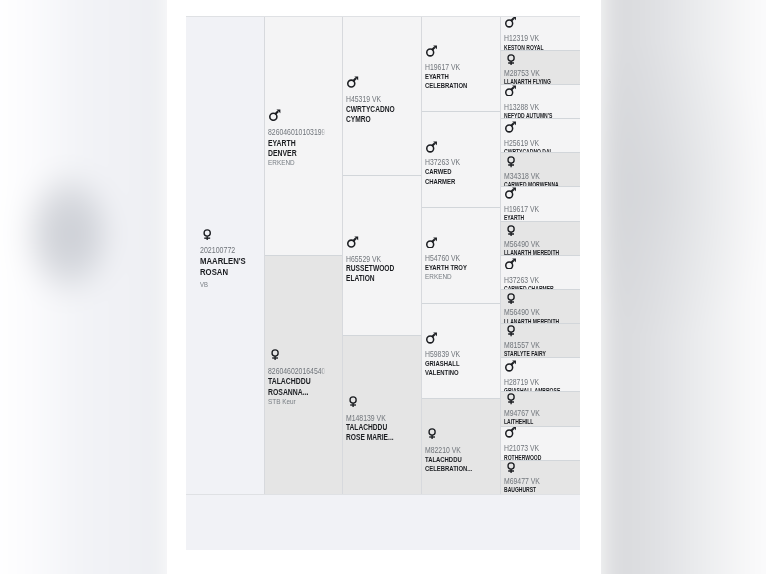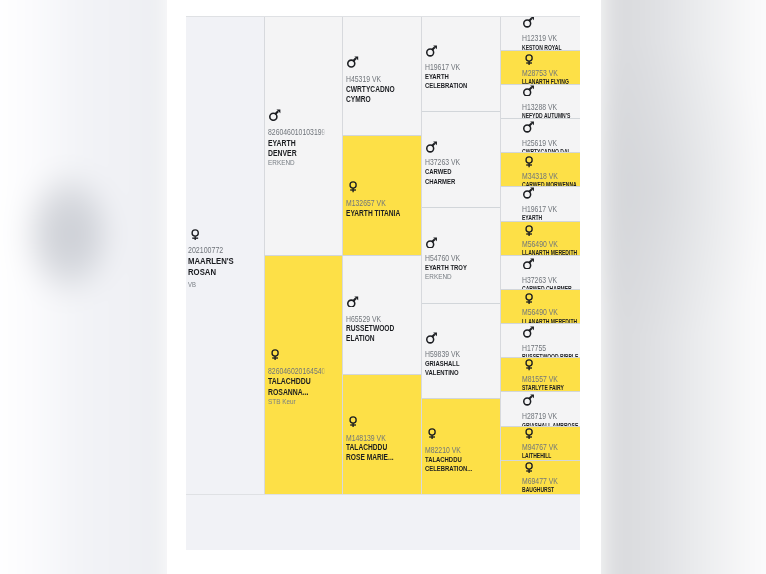--- a/index.html
+++ b/index.html
@@ -34,32 +34,32 @@
   .c2{width:78px;}
   .c3{width:79px;}
   .c4{width:79px;}
   .c5{width:80px;}
   .col+.col{border-left:1px solid #d7d9dd;}
   .cell{flex:1 1 0;box-sizing:border-box;overflow:hidden;
         display:flex;flex-direction:column;justify-content:center;
         padding:0 2px 0 5px;position:relative;}
   .cell+.cell{border-top:1px solid #d2d6da;}
   .m{background:#f4f4f5;}
-  .f{background:#fde047;}
+  .f{background:#e5e5e5;}
   .c1 .cell{background:transparent;}
   .ped{border-top:1px solid #dfe1e4;border-bottom:1px solid #dfe1e4;}
 
   svg.sym{display:block;flex:0 0 auto;}
   .id,.nm,.xt{display:block;flex:0 0 auto;transform:scaleX(0.80);transform-origin:left center;}
   .id{color:#70757b;white-space:nowrap;}
   .nm{font-weight:bold;color:#1b1d21;white-space:nowrap;}
   .xt{color:#777d83;white-space:nowrap;}
 
   
-  .c1 .cell{padding-left:2px;padding-top:9px;}
+  .c1 .cell{padding-left:14px;padding-top:9px;}
   .c1 .f-sym{width:8.4px;height:11.6px;margin:0 0 6.0px 3.2px;}
   .c1 .id{font-size:8.8px;line-height:8.8px;}
   .c1 .nm{font-size:9.7px;line-height:11.2px;white-space:normal;width:84px;}
   .c1 .xt{font-size:7.4px;line-height:13px;}
 
   
   .c2 .cell{padding-left:3.4px;padding-top:7px;}
   .c2 .m-sym{width:11.6px;height:12.1px;margin:0 0 7.2px 1.3px;}
   .c2 .f-sym{width:8.2px;height:11.4px;margin:0 0 6.4px 3px;}
   .c2 .id{font-size:8.6px;line-height:9.6px;width:72px;overflow:hidden;
@@ -77,21 +77,21 @@
 
   
   .c4 .cell{padding-left:3.6px;padding-top:8px;}
   .c4 .m-sym{width:11.2px;height:11.65px;margin:0 0 5.8px 1.2px;}
   .c4 .f-sym{width:8.2px;height:11.4px;margin:0 0 6.6px 3px;}
   .c4 .id{font-size:8.6px;line-height:9.0px;}
   .c4 .nm{font-size:7.4px;line-height:9.4px;white-space:normal;width:69px;}
   .c4 .xt{font-size:8px;line-height:9.5px;}
 
   
-  .c5 .cell{padding-left:21px;padding-top:6.6px;justify-content:center;}
+  .c5 .cell{padding-left:3px;padding-top:6.6px;justify-content:center;}
   .c5 .m-sym{width:11.2px;height:11.65px;margin:0 0 6.4px 1.2px;}
   .c5 .f-sym{width:8.2px;height:11.4px;margin:0 0 4.0px 3px;}
   .c5 .id{font-size:8.6px;line-height:9.2px;}
   .c5 .nm{font-size:6.3px;line-height:8.8px;white-space:normal;width:72px;max-height:13px;overflow:hidden;}
 </style>
 </head>
 <body>
 
 <div id="stage">
   <div class="backdrop"></div>
@@ -135,29 +135,20 @@
       <div class="col c3">
         <div class="cell m">
           <svg class="sym m-sym" viewBox="0 0 20 20.8">
             <path d="M7.5 5.8a7.5 7.5 0 1 0 0 15.0 7.5 7.5 0 0 0 0-15.0z M7.5 8.55a4.75 4.75 0 1 1 0 9.5 4.75 4.75 0 0 1 0-9.5z" fill="#1b1d21"></path>
             <path d="M11.9 10.3 L9.3 7.7 L14.4 2.6 L17.0 5.2 z" fill="#1b1d21"></path>
             <path d="M12.9 0.8 L19.6 0.8 L19.6 7.5 z" fill="#1b1d21"></path>
           </svg>
           <span class="id">H45319 VK</span>
           <span class="nm">CWRTYCADNO CYMRO</span>
         </div>
-        <div class="cell f">
-          <svg class="sym f-sym" viewBox="0 0 15.4 22">
-            <path d="M7.7 0.5a7.2 7.2 0 1 0 0 14.4 7.2 7.2 0 0 0 0-14.4z M7.7 3.05a4.65 4.65 0 1 1 0 9.3 4.65 4.65 0 0 1 0-9.3z" fill="#1b1d21"></path>
-            <path d="M6.4 13.6 h2.6 v8.2 h-2.6 z" fill="#1b1d21"></path>
-            <path d="M2.1 16.1 h11.2 v2.6 h-11.2 z" fill="#1b1d21"></path>
-          </svg>
-          <span class="id">M132657 VK</span>
-          <span class="nm">EYARTH TITANIA</span>
-        </div>
         <div class="cell m">
           <svg class="sym m-sym" viewBox="0 0 20 20.8">
             <path d="M7.5 5.8a7.5 7.5 0 1 0 0 15.0 7.5 7.5 0 0 0 0-15.0z M7.5 8.55a4.75 4.75 0 1 1 0 9.5 4.75 4.75 0 0 1 0-9.5z" fill="#1b1d21"></path>
             <path d="M11.9 10.3 L9.3 7.7 L14.4 2.6 L17.0 5.2 z" fill="#1b1d21"></path>
             <path d="M12.9 0.8 L19.6 0.8 L19.6 7.5 z" fill="#1b1d21"></path>
           </svg>
           <span class="id">H65529 VK</span>
           <span class="nm">RUSSETWOOD ELATION</span>
         </div>
         <div class="cell f">
@@ -293,29 +284,20 @@
         </div>
         <div class="cell f">
           <svg class="sym f-sym" viewBox="0 0 15.4 22">
             <path d="M7.7 0.5a7.2 7.2 0 1 0 0 14.4 7.2 7.2 0 0 0 0-14.4z M7.7 3.05a4.65 4.65 0 1 1 0 9.3 4.65 4.65 0 0 1 0-9.3z" fill="#1b1d21"></path>
             <path d="M6.4 13.6 h2.6 v8.2 h-2.6 z" fill="#1b1d21"></path>
             <path d="M2.1 16.1 h11.2 v2.6 h-11.2 z" fill="#1b1d21"></path>
           </svg>
           <span class="id">M56490 VK</span>
           <span class="nm">LLANARTH MEREDITH</span>
         </div>
-        <div class="cell m">
-          <svg class="sym m-sym" viewBox="0 0 20 20.8">
-            <path d="M7.5 5.8a7.5 7.5 0 1 0 0 15.0 7.5 7.5 0 0 0 0-15.0z M7.5 8.55a4.75 4.75 0 1 1 0 9.5 4.75 4.75 0 0 1 0-9.5z" fill="#1b1d21"></path>
-            <path d="M11.9 10.3 L9.3 7.7 L14.4 2.6 L17.0 5.2 z" fill="#1b1d21"></path>
-            <path d="M12.9 0.8 L19.6 0.8 L19.6 7.5 z" fill="#1b1d21"></path>
-          </svg>
-          <span class="id">H17755</span>
-          <span class="nm">RUSSETWOOD RIPPLE</span>
-        </div>
         <div class="cell f">
           <svg class="sym f-sym" viewBox="0 0 15.4 22">
             <path d="M7.7 0.5a7.2 7.2 0 1 0 0 14.4 7.2 7.2 0 0 0 0-14.4z M7.7 3.05a4.65 4.65 0 1 1 0 9.3 4.65 4.65 0 0 1 0-9.3z" fill="#1b1d21"></path>
             <path d="M6.4 13.6 h2.6 v8.2 h-2.6 z" fill="#1b1d21"></path>
             <path d="M2.1 16.1 h11.2 v2.6 h-11.2 z" fill="#1b1d21"></path>
           </svg>
           <span class="id">M81557 VK</span>
           <span class="nm">STARLYTE FAIRY QUEEN</span>
         </div>
         <div class="cell m">
@@ -329,20 +311,29 @@
         </div>
         <div class="cell f">
           <svg class="sym f-sym" viewBox="0 0 15.4 22">
             <path d="M7.7 0.5a7.2 7.2 0 1 0 0 14.4 7.2 7.2 0 0 0 0-14.4z M7.7 3.05a4.65 4.65 0 1 1 0 9.3 4.65 4.65 0 0 1 0-9.3z" fill="#1b1d21"></path>
             <path d="M6.4 13.6 h2.6 v8.2 h-2.6 z" fill="#1b1d21"></path>
             <path d="M2.1 16.1 h11.2 v2.6 h-11.2 z" fill="#1b1d21"></path>
           </svg>
           <span class="id">M94767 VK</span>
           <span class="nm">LAITHEHILL SPRINGTIME</span>
         </div>
+        <div class="cell m">
+          <svg class="sym m-sym" viewBox="0 0 20 20.8">
+            <path d="M7.5 5.8a7.5 7.5 0 1 0 0 15.0 7.5 7.5 0 0 0 0-15.0z M7.5 8.55a4.75 4.75 0 1 1 0 9.5 4.75 4.75 0 0 1 0-9.5z" fill="#1b1d21"></path>
+            <path d="M11.9 10.3 L9.3 7.7 L14.4 2.6 L17.0 5.2 z" fill="#1b1d21"></path>
+            <path d="M12.9 0.8 L19.6 0.8 L19.6 7.5 z" fill="#1b1d21"></path>
+          </svg>
+          <span class="id">H21073 VK</span>
+          <span class="nm">ROTHERWOOD SHANTY</span>
+        </div>
         <div class="cell f">
           <svg class="sym f-sym" viewBox="0 0 15.4 22">
             <path d="M7.7 0.5a7.2 7.2 0 1 0 0 14.4 7.2 7.2 0 0 0 0-14.4z M7.7 3.05a4.65 4.65 0 1 1 0 9.3 4.65 4.65 0 0 1 0-9.3z" fill="#1b1d21"></path>
             <path d="M6.4 13.6 h2.6 v8.2 h-2.6 z" fill="#1b1d21"></path>
             <path d="M2.1 16.1 h11.2 v2.6 h-11.2 z" fill="#1b1d21"></path>
           </svg>
           <span class="id">M69477 VK</span>
           <span class="nm">BAUGHURST CHAMPAGNE</span>
         </div>
       </div>

